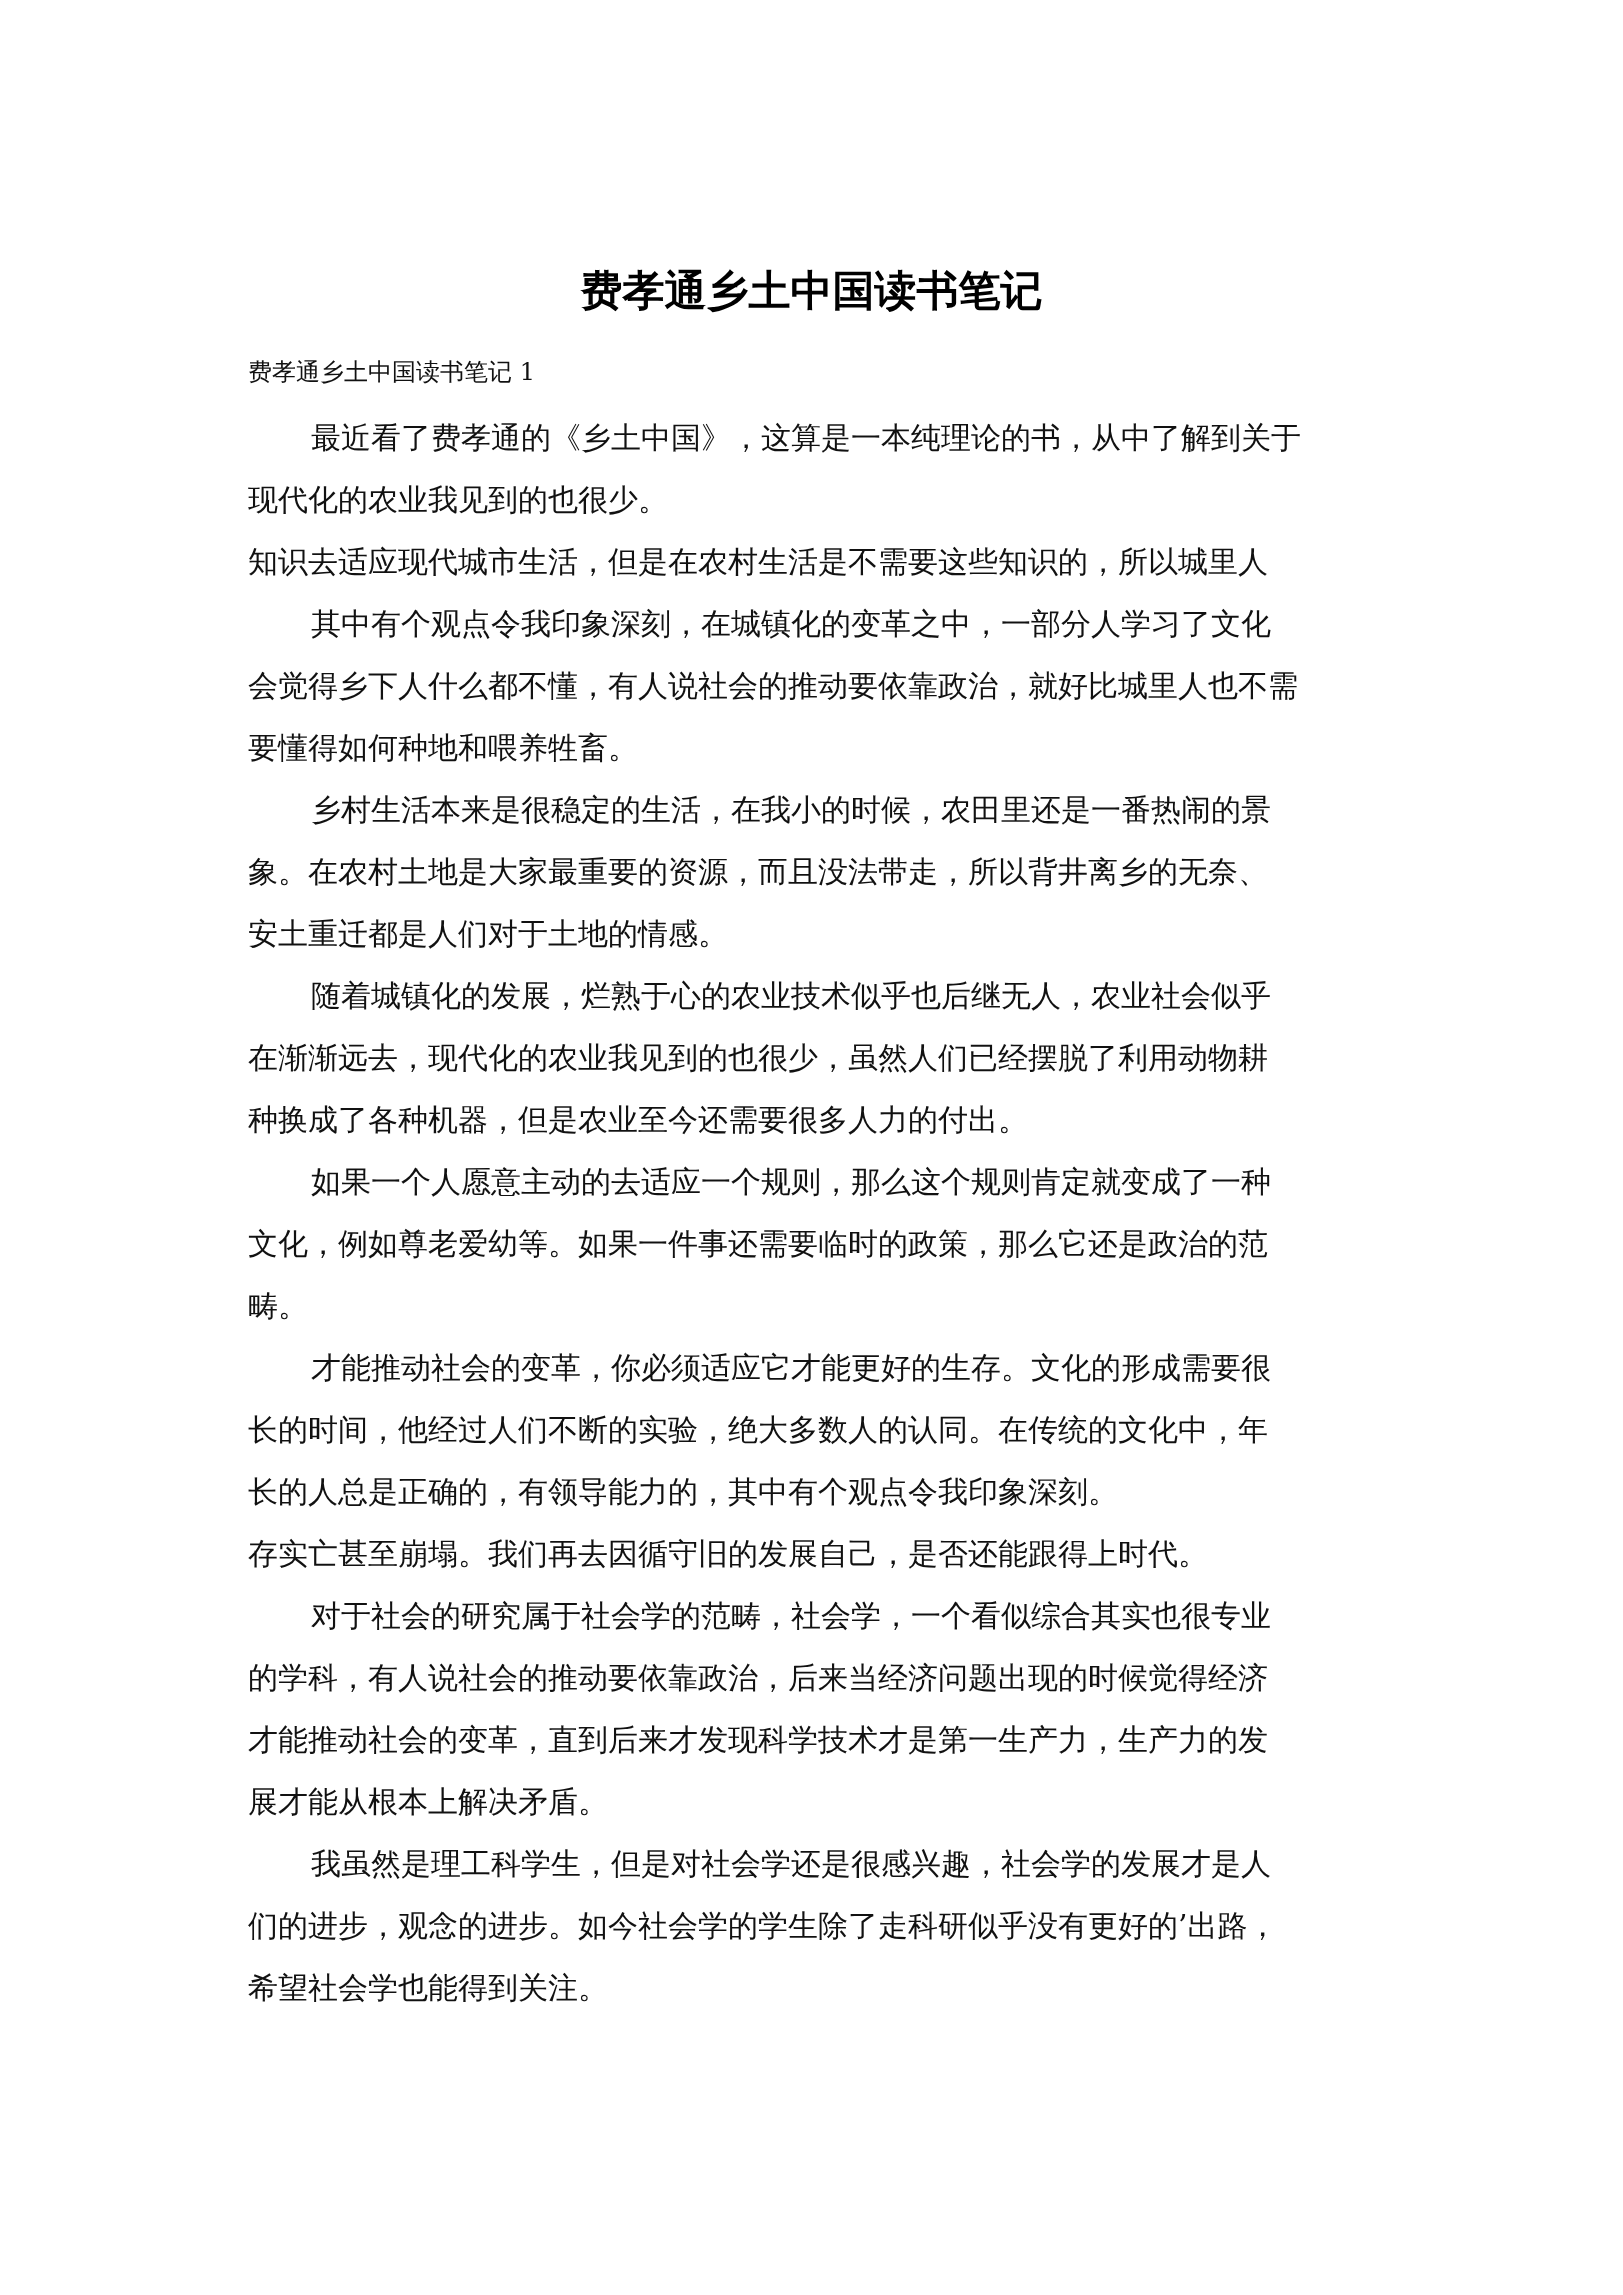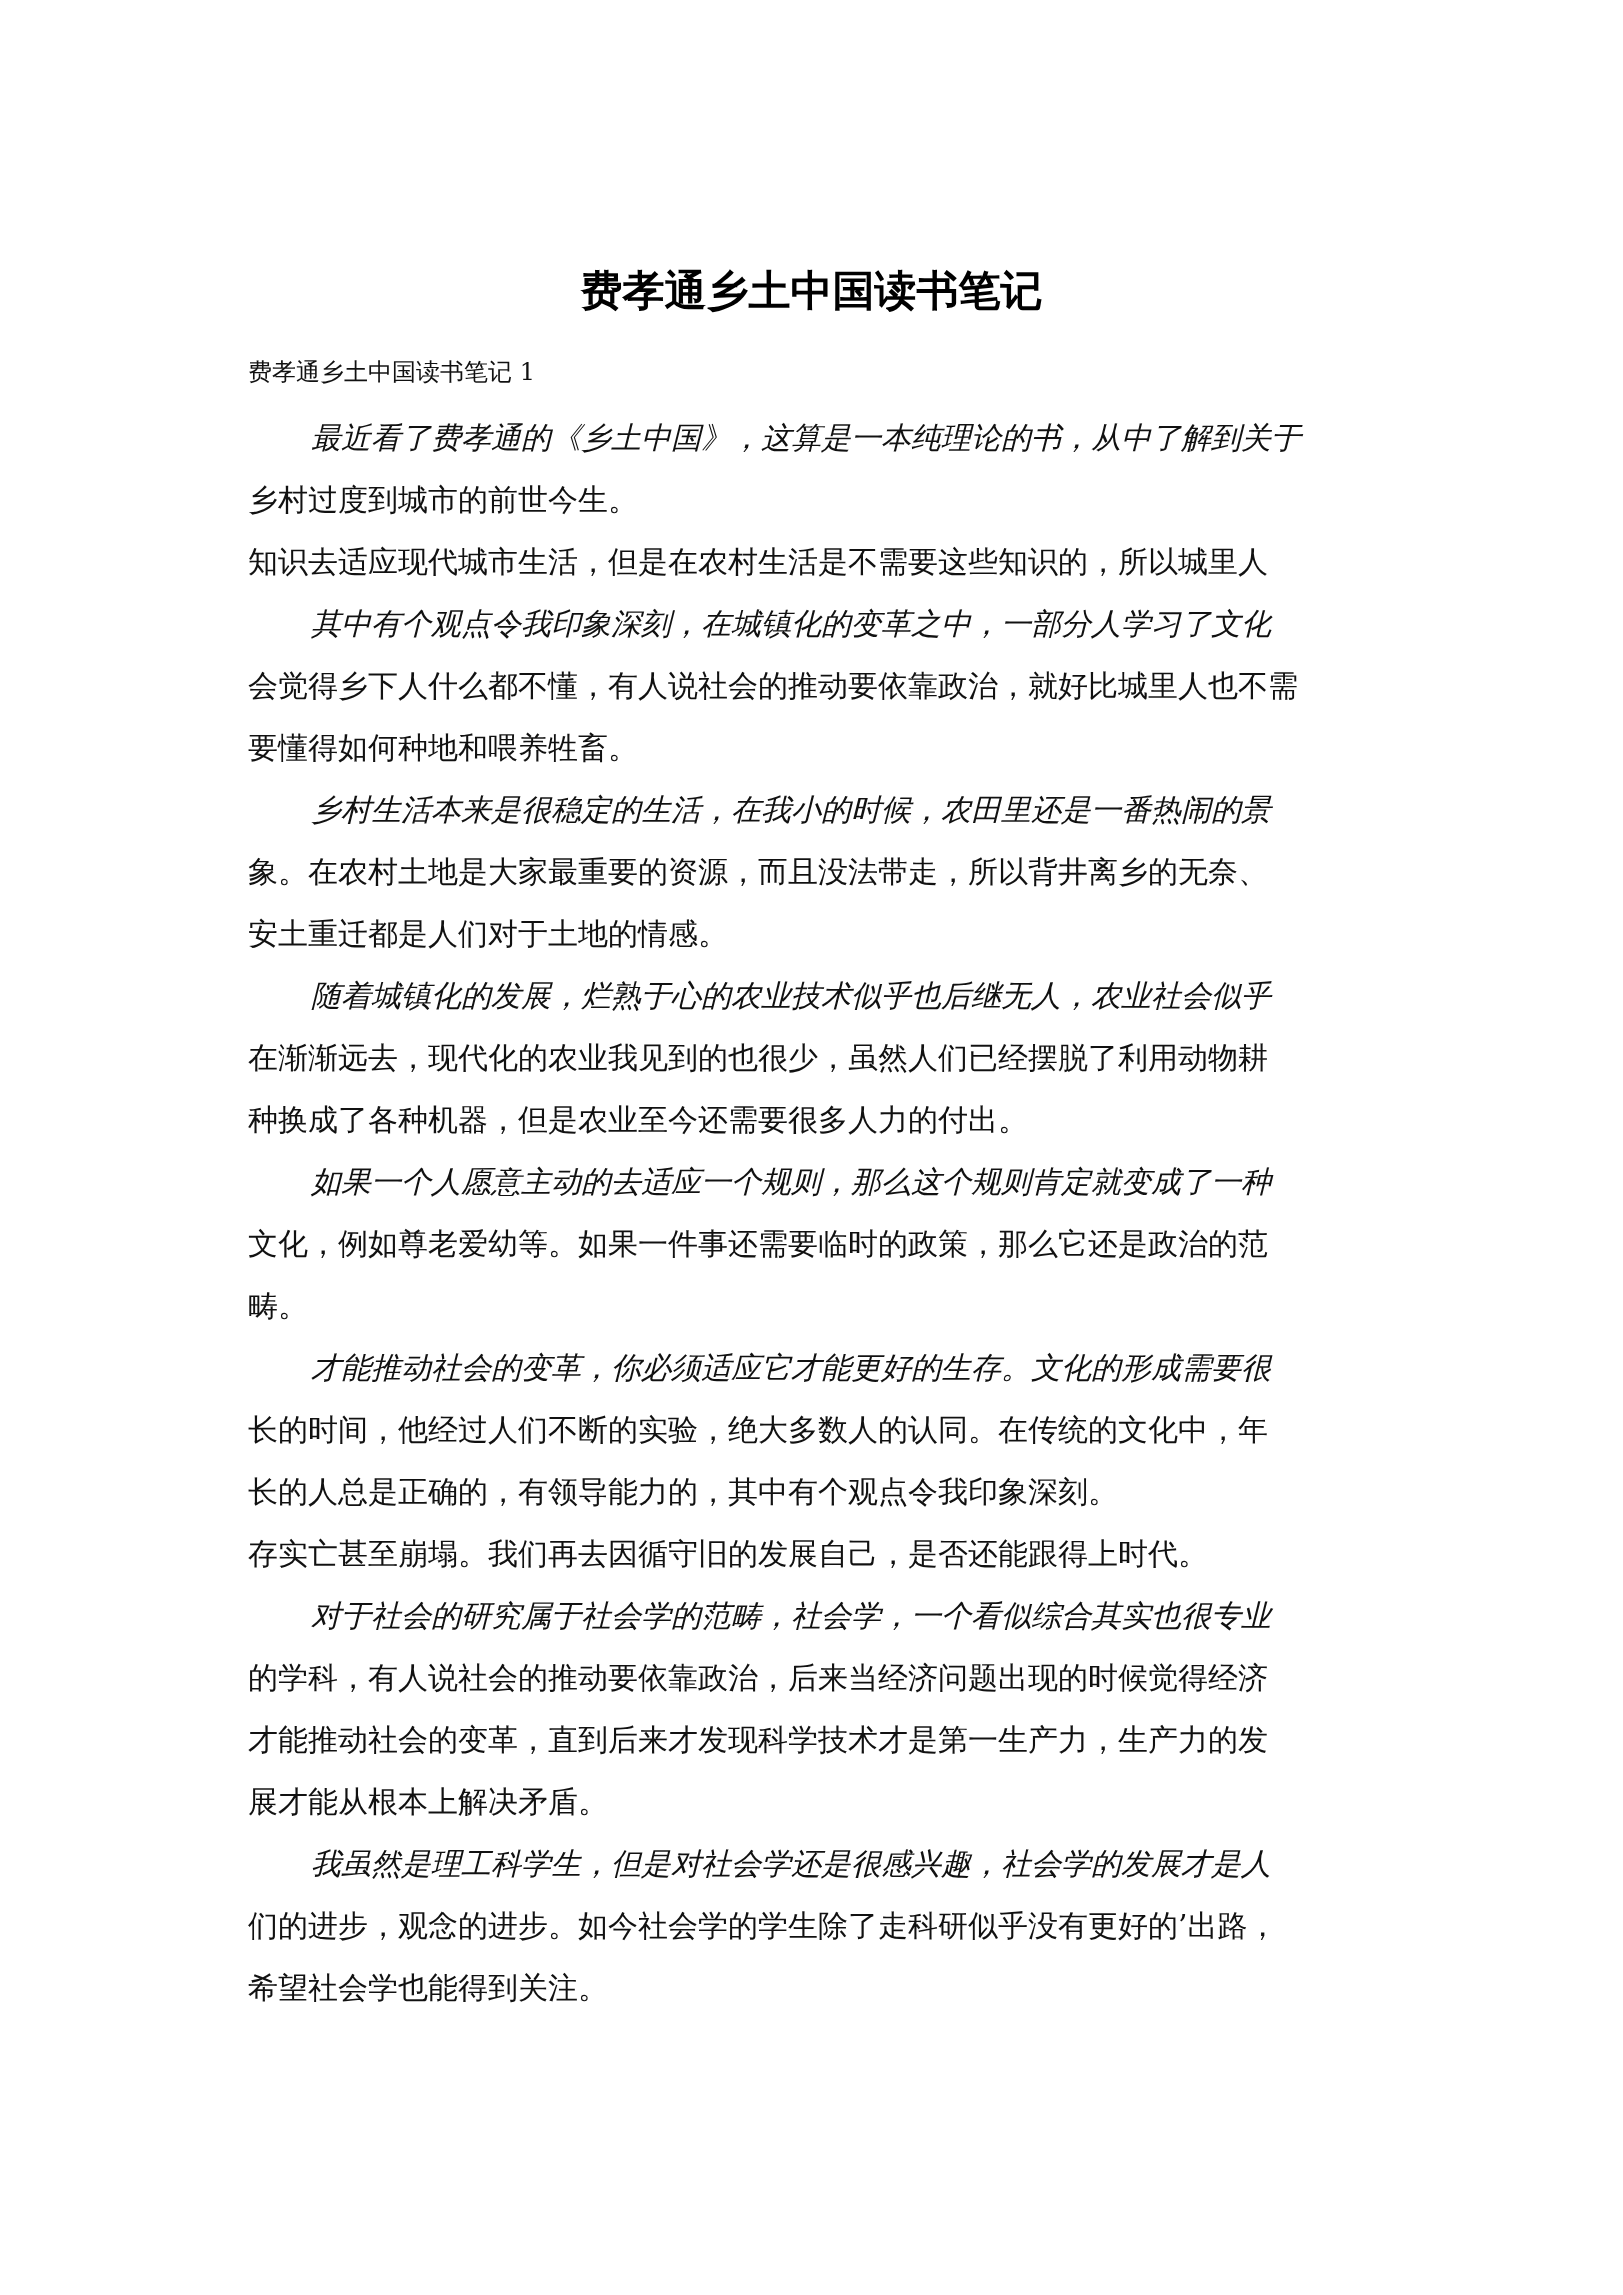--- a/index.html
+++ b/index.html
@@ -58,33 +58,32 @@
     display: block;
     height: 62px;
     line-height: 62px;
     font-family: "DejaVu Serif", serif;
     font-size: 30px;
     color: #111111;
     white-space: nowrap;
   }
   .line.indent {
     padding-left: 63px;
-    font-style: italic;
   }
 </style>
 </head>
 <body>
 
 <div class="page">
   <div class="doc-title">费孝通乡土中国读书笔记</div>
   <div class="subheading">费孝通乡土中国读书笔记 1</div>
   <div class="body-text" id="body-text">
       <div class="para">
         <span class="line indent">最近看了费孝通的《乡土中国》，这算是一本纯理论的书，从中了解到关于</span>
-        <span class="line">乡村过度到城市的前世今生。</span>
+        <span class="line">现代化的农业我见到的也很少。</span>
       </div>
       <div class="para">
         <span class="line">知识去适应现代城市生活，但是在农村生活是不需要这些知识的，所以城里人</span>
         <span class="line indent">其中有个观点令我印象深刻，在城镇化的变革之中，一部分人学习了文化</span>
         <span class="line">会觉得乡下人什么都不懂，有人说社会的推动要依靠政治，就好比城里人也不需</span>
         <span class="line">要懂得如何种地和喂养牲畜。</span>
       </div>
       <div class="para">
         <span class="line indent">乡村生活本来是很稳定的生活，在我小的时候，农田里还是一番热闹的景</span>
         <span class="line">象。在农村土地是大家最重要的资源，而且没法带走，所以背井离乡的无奈、</span>

